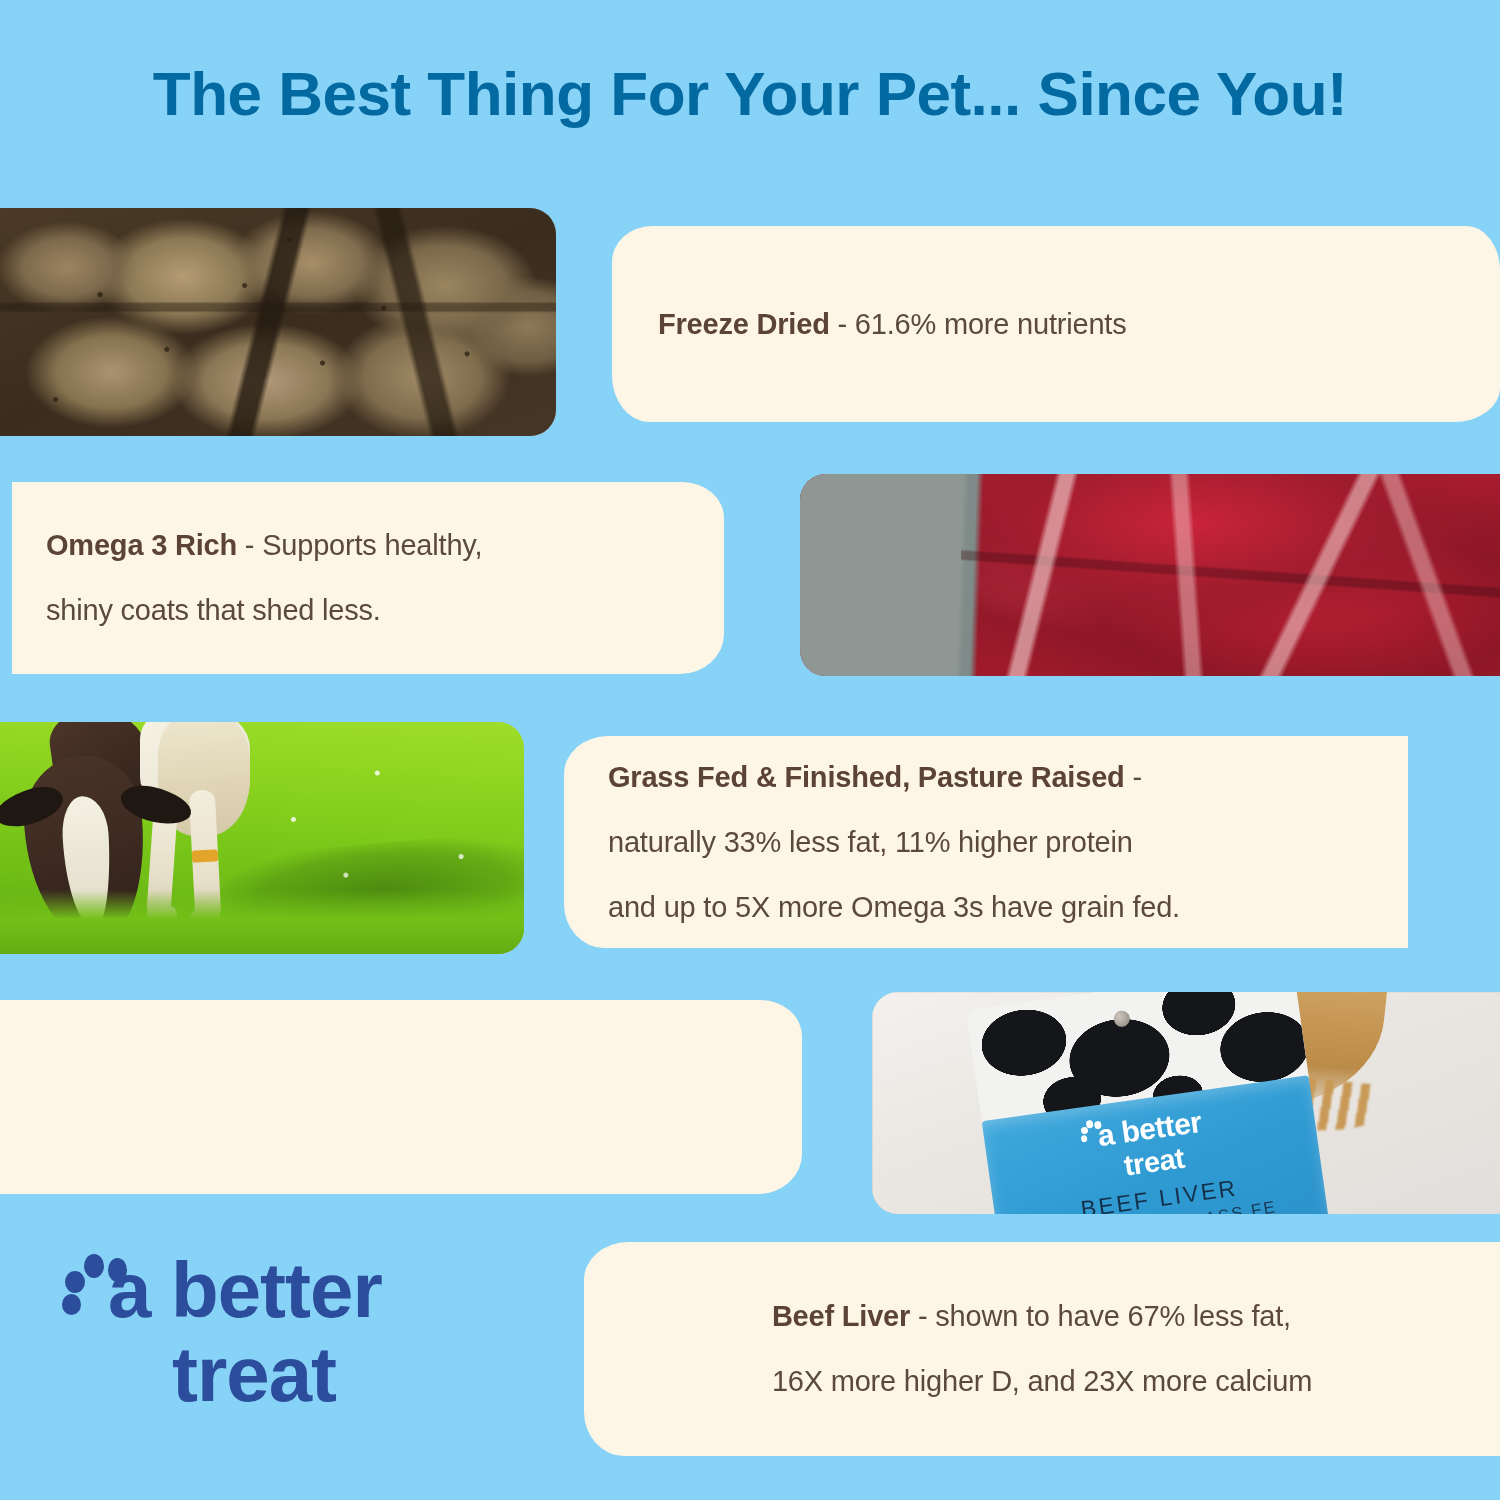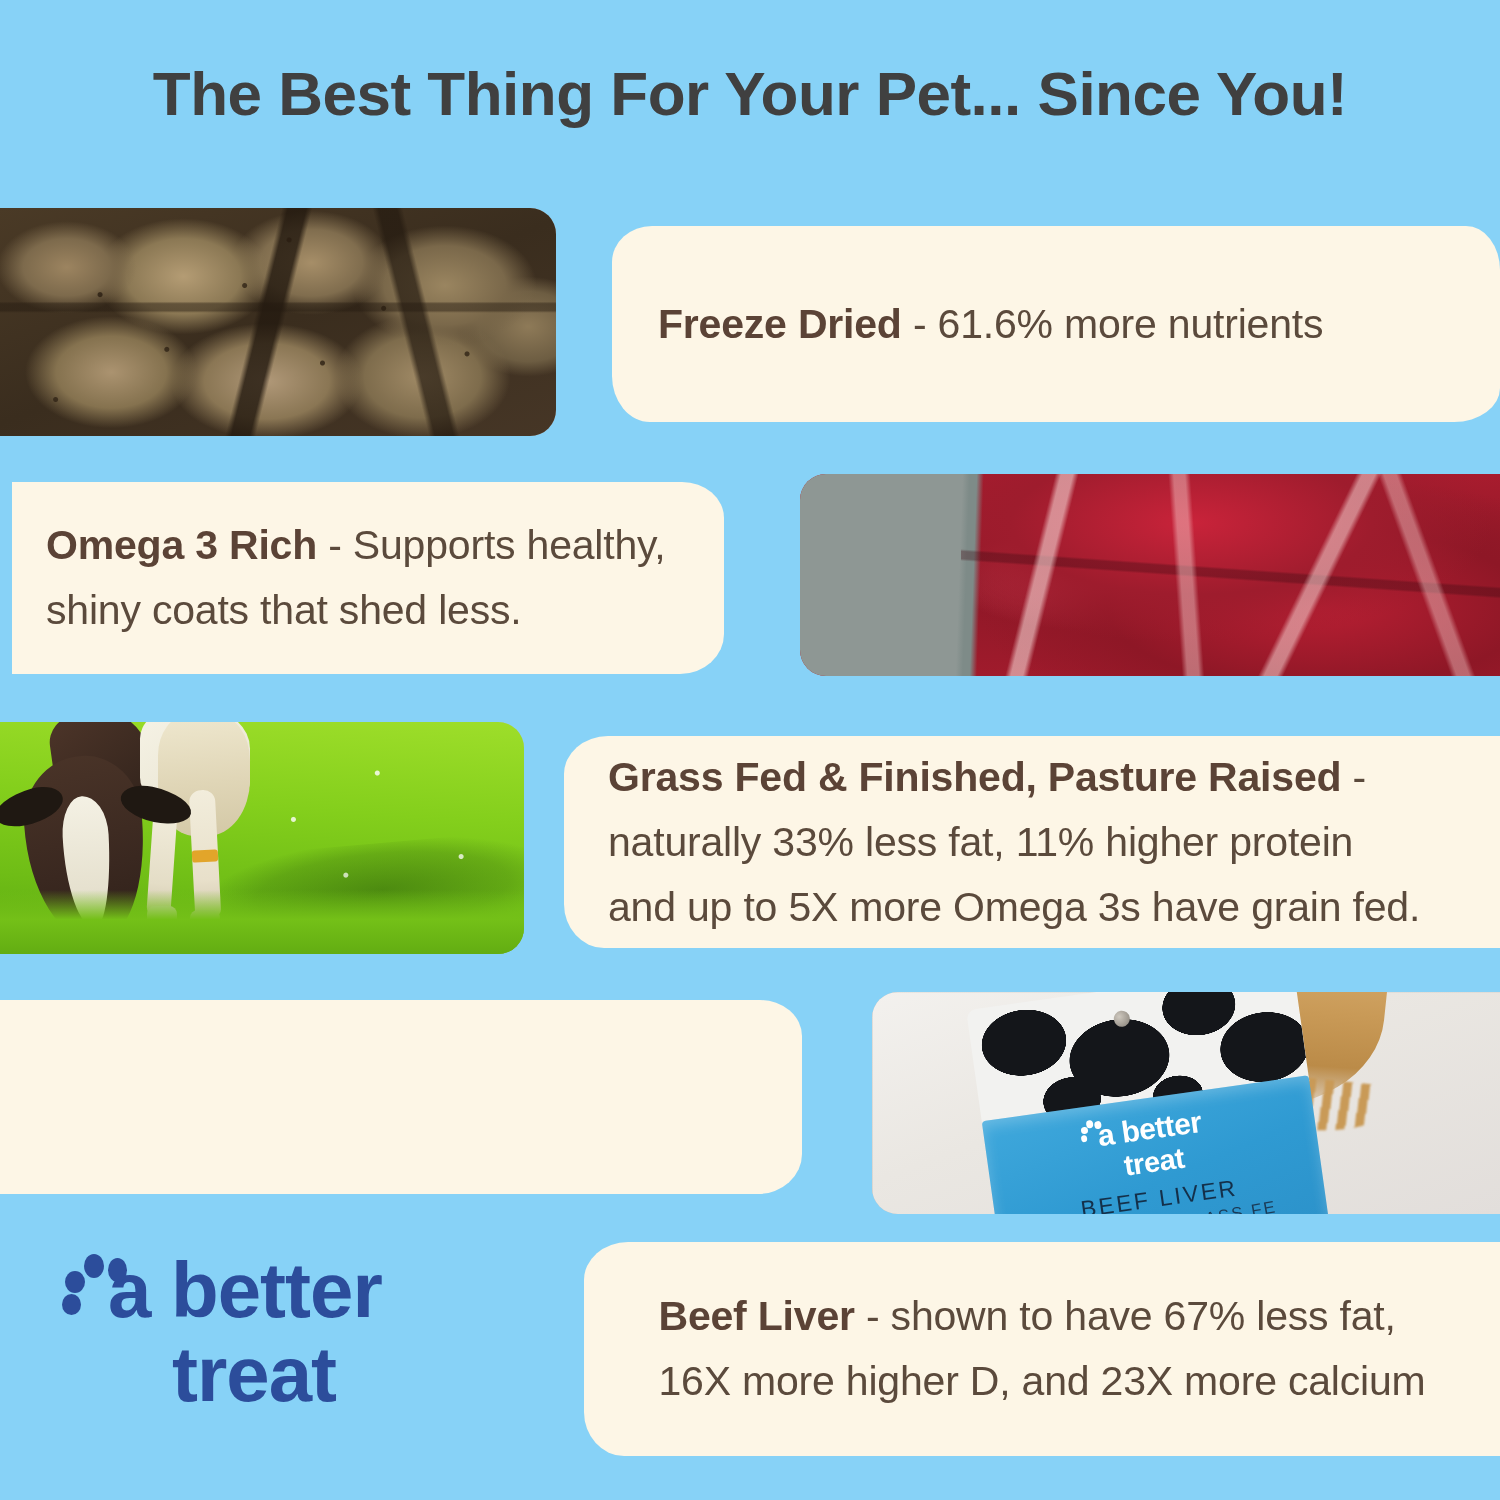--- a/index.html
+++ b/index.html
@@ -20,21 +20,21 @@
 
   
   .headline {
     position:absolute;
     left:0; top:58px;
     width:1500px;
     text-align:center;
     font-size:62px;
     font-weight:bold;
     letter-spacing:-0.5px;
-    color:#404040;
+    color:#0369a1;
     font-family:"Liberation Sans", sans-serif;
     white-space:nowrap;
   }
 
   
   .photo {
     position:absolute;
     overflow:hidden;
     background:#bbb;
   }
@@ -50,21 +50,21 @@
     justify-content:center;
   }
   .card .lines { padding:0 46px; }
 
   .card.blob-a { border-radius: 40px 34px 46px 38px / 36px 44px 34px 46px; }
   .card.bleed-left  { border-radius: 0 42px 44px 0 / 0 36px 40px 0; }
   .card.bleed-right { border-radius: 44px 0 0 40px / 38px 0 0 44px; }
 
   .tline {
     color:#5b4a3c;
-    font-size:41px;
+    font-size:29px;
     line-height:65px;
     letter-spacing:-0.2px;
     white-space:nowrap;
     font-family:"Liberation Sans", sans-serif;
   }
   .tline b { font-weight:bold; color:#5b4336; }
 
   
   .liver-bg {
     position:absolute; inset:0;
@@ -374,21 +374,21 @@
     <div class="cow-hoof-a"></div>
     <div class="cow-hoof-b"></div>
     <div class="cow-band"></div>
     <div class="cow-head"></div>
     <div class="cow-ear-l"></div>
     <div class="cow-ear-r"></div>
     <div class="cow-blaze"></div>
     <div class="grass-front"></div>
   </div>
 
-  <div class="card bleed-right" style="left:564px; top:736px; width:936px; height:212px;">
+  <div class="card bleed-right" style="left:564px; top:736px; width:844px; height:212px;">
     <div class="lines" style="padding:0 44px;">
       <div class="tline">
         <b>Grass Fed &amp; Finished, Pasture Raised</b><span> -</span>
       </div>
       <div class="tline">
         <span>naturally 33% less fat, 11% higher protein</span>
       </div>
       <div class="tline">
         <span>and up to 5X more Omega 3s have grain fed.</span>
       </div>

